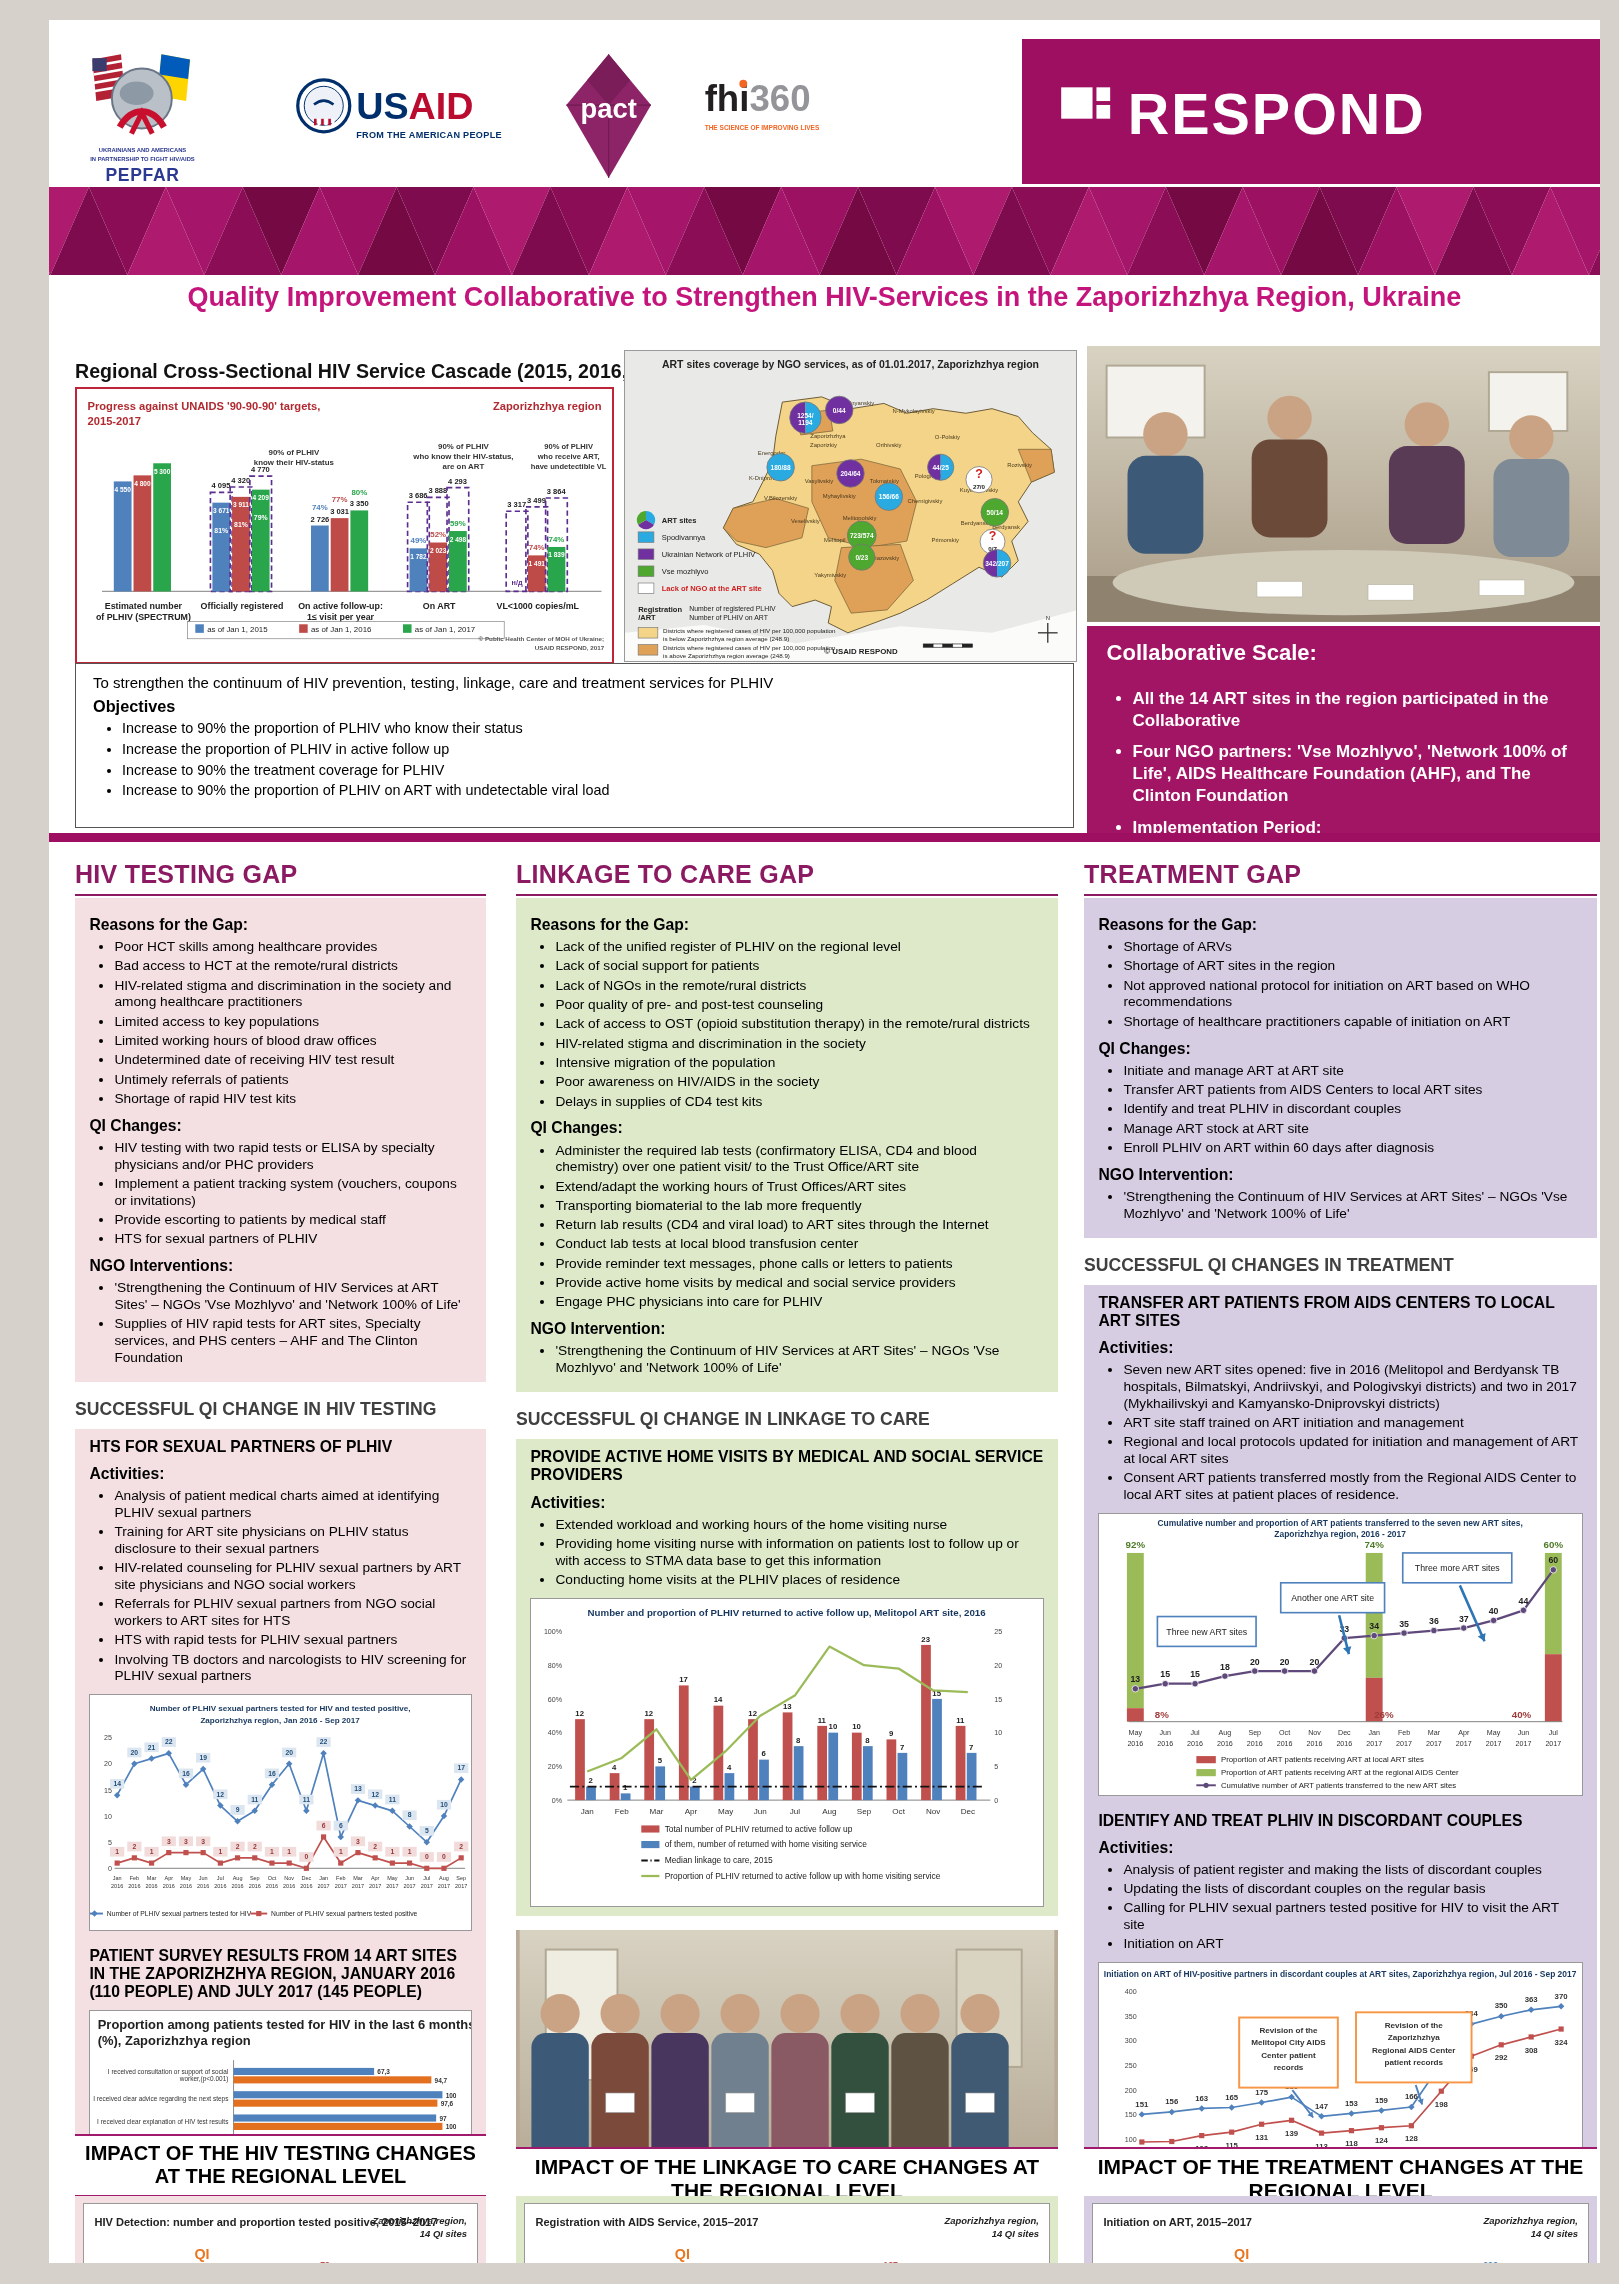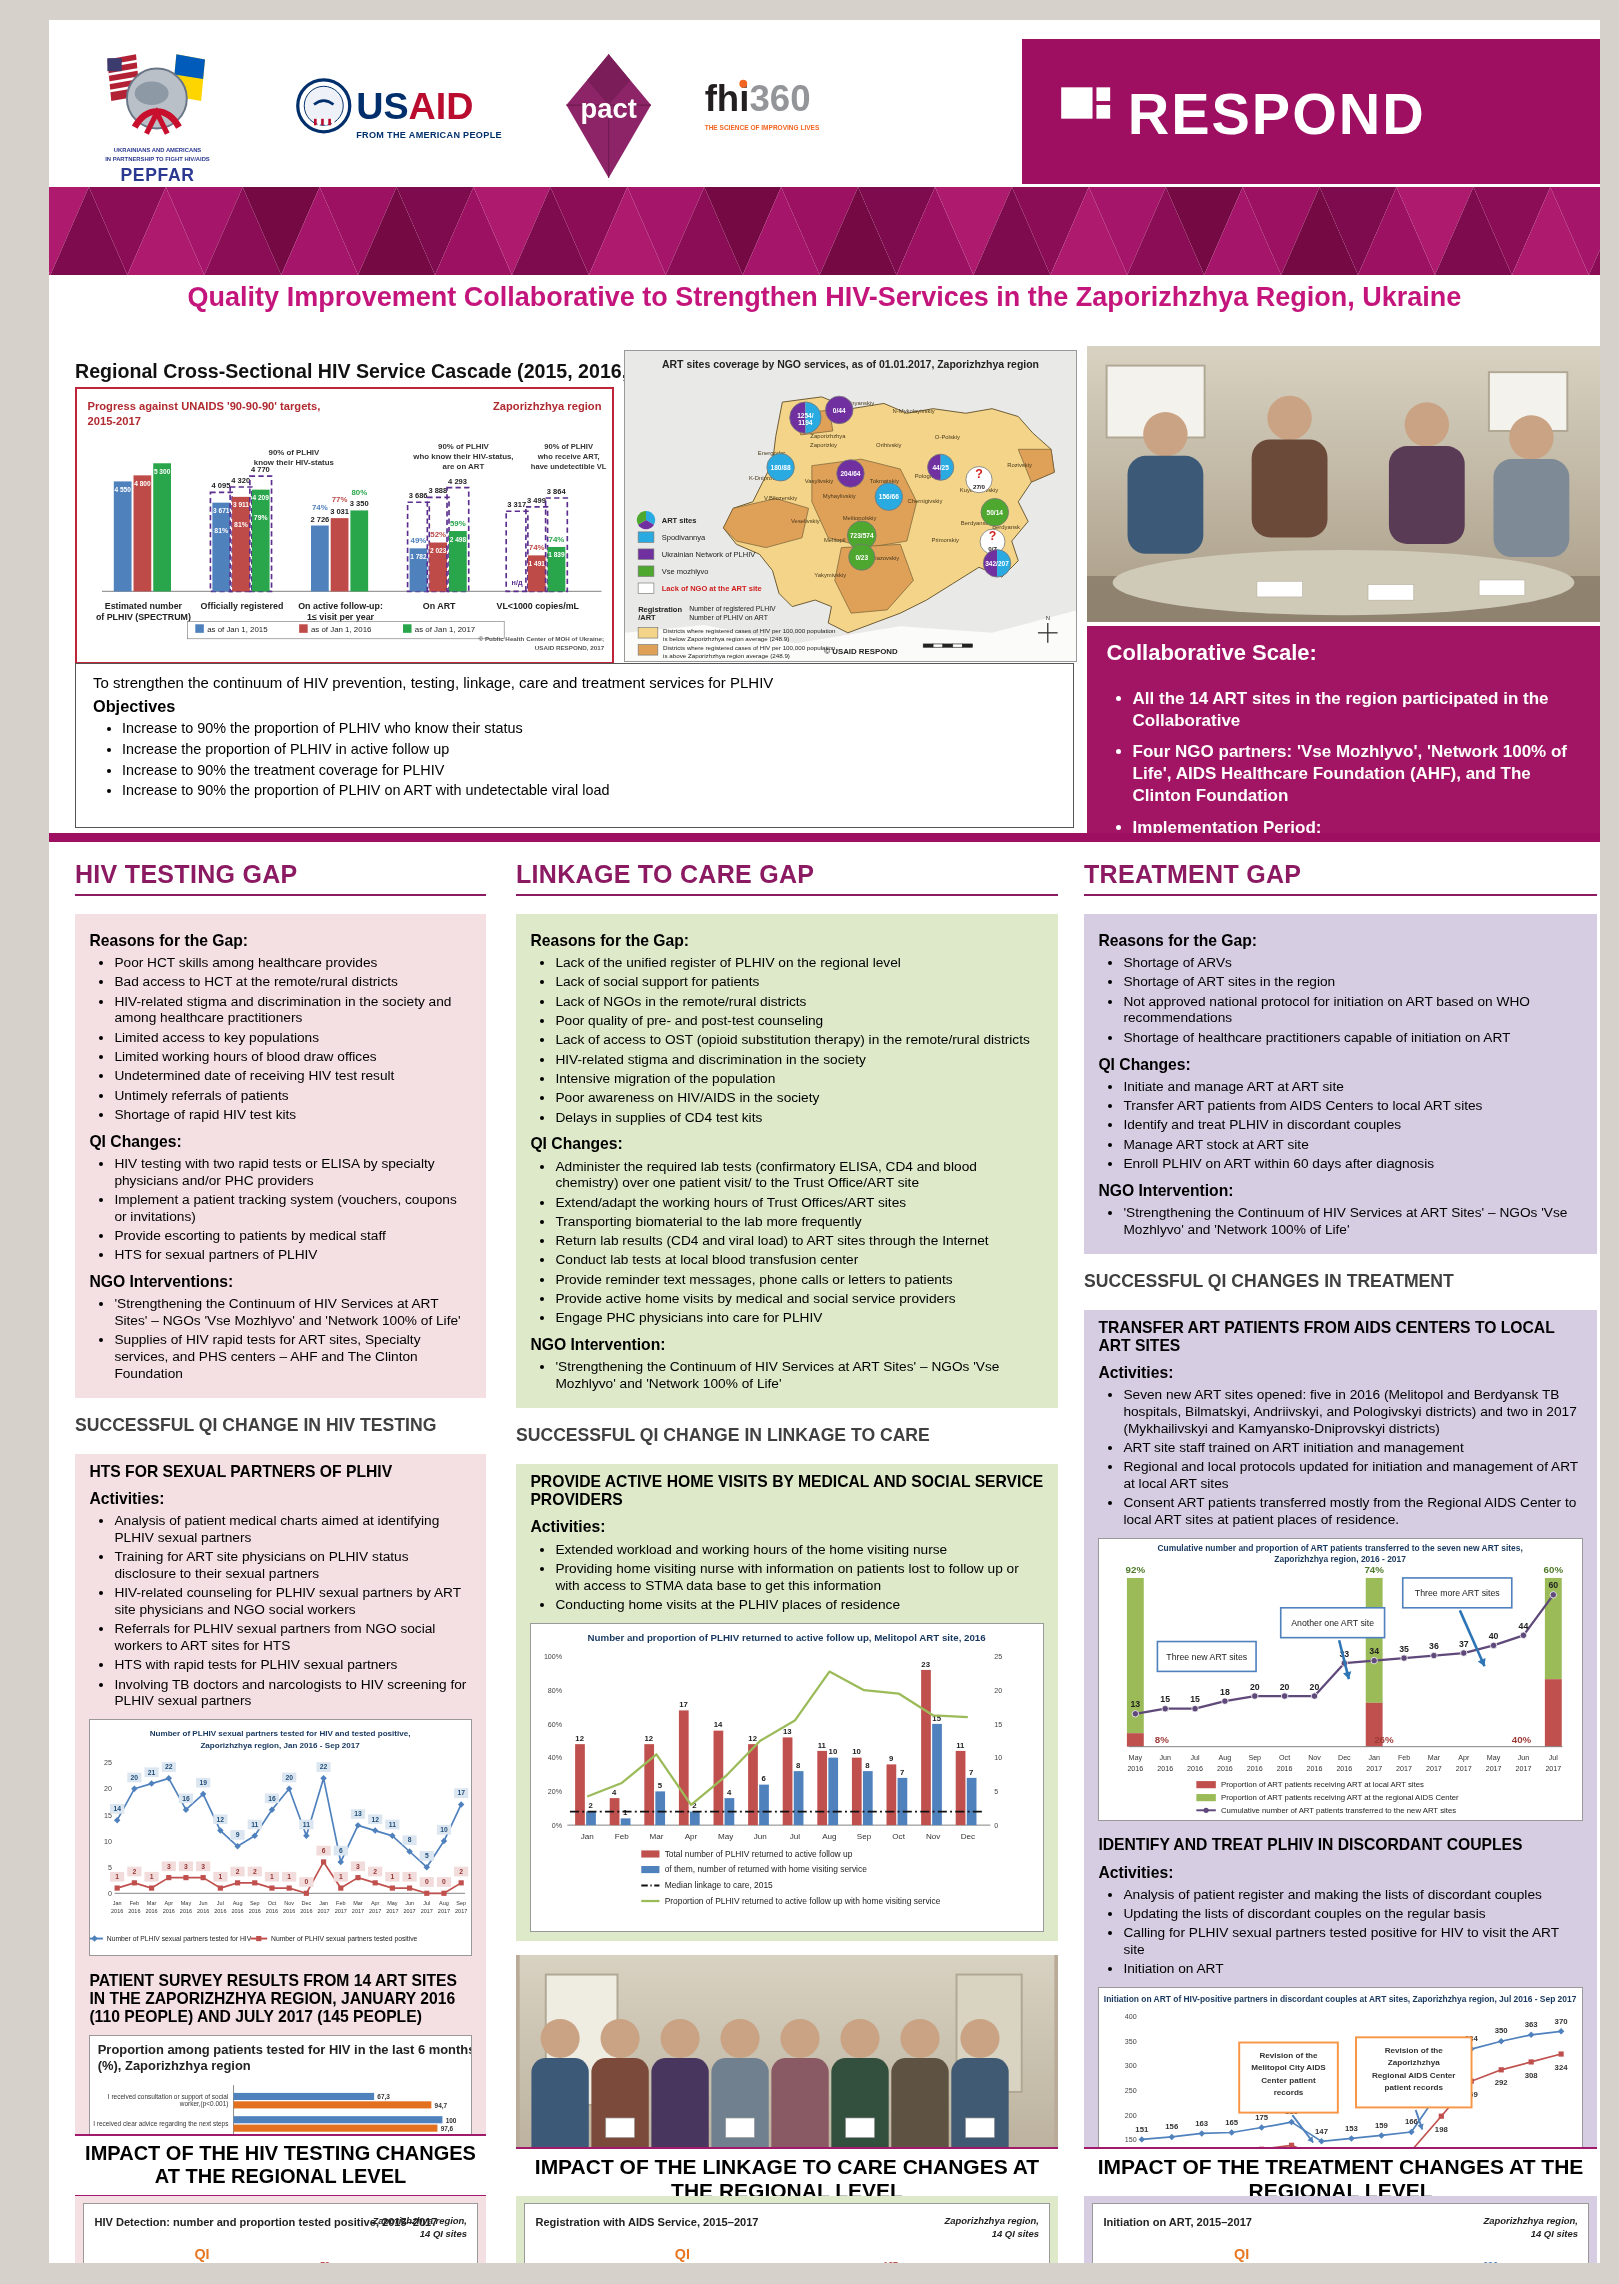--- a/index.html
+++ b/index.html
@@ -23,21 +23,21 @@
   .goalbox{left:26px;top:643px;width:999px;height:165px;background:#fff;border:1.3px solid #555;box-sizing:border-box;padding:10.4px 17px;}
   .goal-h{font-size:18.3px;font-weight:bold;margin-bottom:7.8px;}
   .goal-t{font-size:15px;margin-bottom:6.5px;}
   .goal-o{font-size:16.3px;font-weight:bold;margin-bottom:3.9px;}
   .goalbox ul{margin:0 0 0 29px;padding:0;}
   .goalbox li{font-size:14.4px;margin-bottom:4.6px;}
   .midrule{left:0;top:813px;width:1551px;height:9.1px;background:#9e0f62;}
   
   .col{position:absolute;top:831px;}
   .col-h{font-size:25px;font-weight:bold;color:#8c1a62;padding-bottom:5.2px;border-bottom:2.6px solid #8c1a62;letter-spacing:0.3px;margin-top:9px;}
-  .gapbox{padding:9.1px 14.4px;margin-top:18px;}
+  .gapbox{padding:9.1px 14.4px;margin-top:2px;}
   .pink{background:#f4e0e3;}
   .green{background:#dde9c9;}
   .lav{background:#d7cde3;}
   .sec-h{font-size:15.7px;font-weight:bold;margin:9.1px 0 5.2px 0;}
   .gapbox ul{margin:1.3px 0 6.5px 25px;padding:0;}
   .gapbox li{font-size:13.7px;line-height:1.22;margin-bottom:2.6px;}
   .qi-hdr{font-size:17.6px;font-weight:bold;margin:17px 0 9.1px 0;color:#404040;}
   .box-title{font-size:15.7px;font-weight:bold;}
   .chartbox{background:#fff;border:0.7px solid #999;margin-top:9.1px;overflow:hidden;}
   .impact{position:absolute;background:#fff;z-index:5;}
@@ -46,21 +46,21 @@
   .imp23{font-size:21px;}
   .minibox{position:absolute;z-index:5;padding:7.8px;box-sizing:border-box;}
   .minibox .chartbox{margin-top:0;}
   svg{display:block;}
 </style>
 </head>
 <body>
 
 <div class="poster">
 
-  <div class="abs" style="left:40px;top:16.3px;width:137px;height:153px">
+  <div class="abs" style="left:25px;top:16.3px;width:137px;height:153px">
       <svg viewBox="0 0 210 235" width="100%" height="100%" preserveAspectRatio="xMidYMin meet">
         <polygon points="28,36 72,28 78,92 34,100" fill="#b22234"></polygon>
         <line x1="30" y1="46" x2="76" y2="38" stroke="#fff" stroke-width="4"></line>
         <line x1="30" y1="59" x2="76" y2="51" stroke="#fff" stroke-width="4"></line>
         <line x1="30" y1="72" x2="76" y2="64" stroke="#fff" stroke-width="4"></line>
         <line x1="30" y1="85" x2="76" y2="77" stroke="#fff" stroke-width="4"></line>
         <rect x="28" y="34" width="22" height="20" fill="#3c3b6e"></rect>
         <polygon points="134,28 178,36 172,100 128,92" fill="#ffd500"></polygon>
         <polygon points="134,28 178,36 175,66 131,59" fill="#005bbb"></polygon>
         <circle cx="104" cy="96" r="46" fill="#b9c0c7" stroke="#6a7586" stroke-width="3"></circle>

